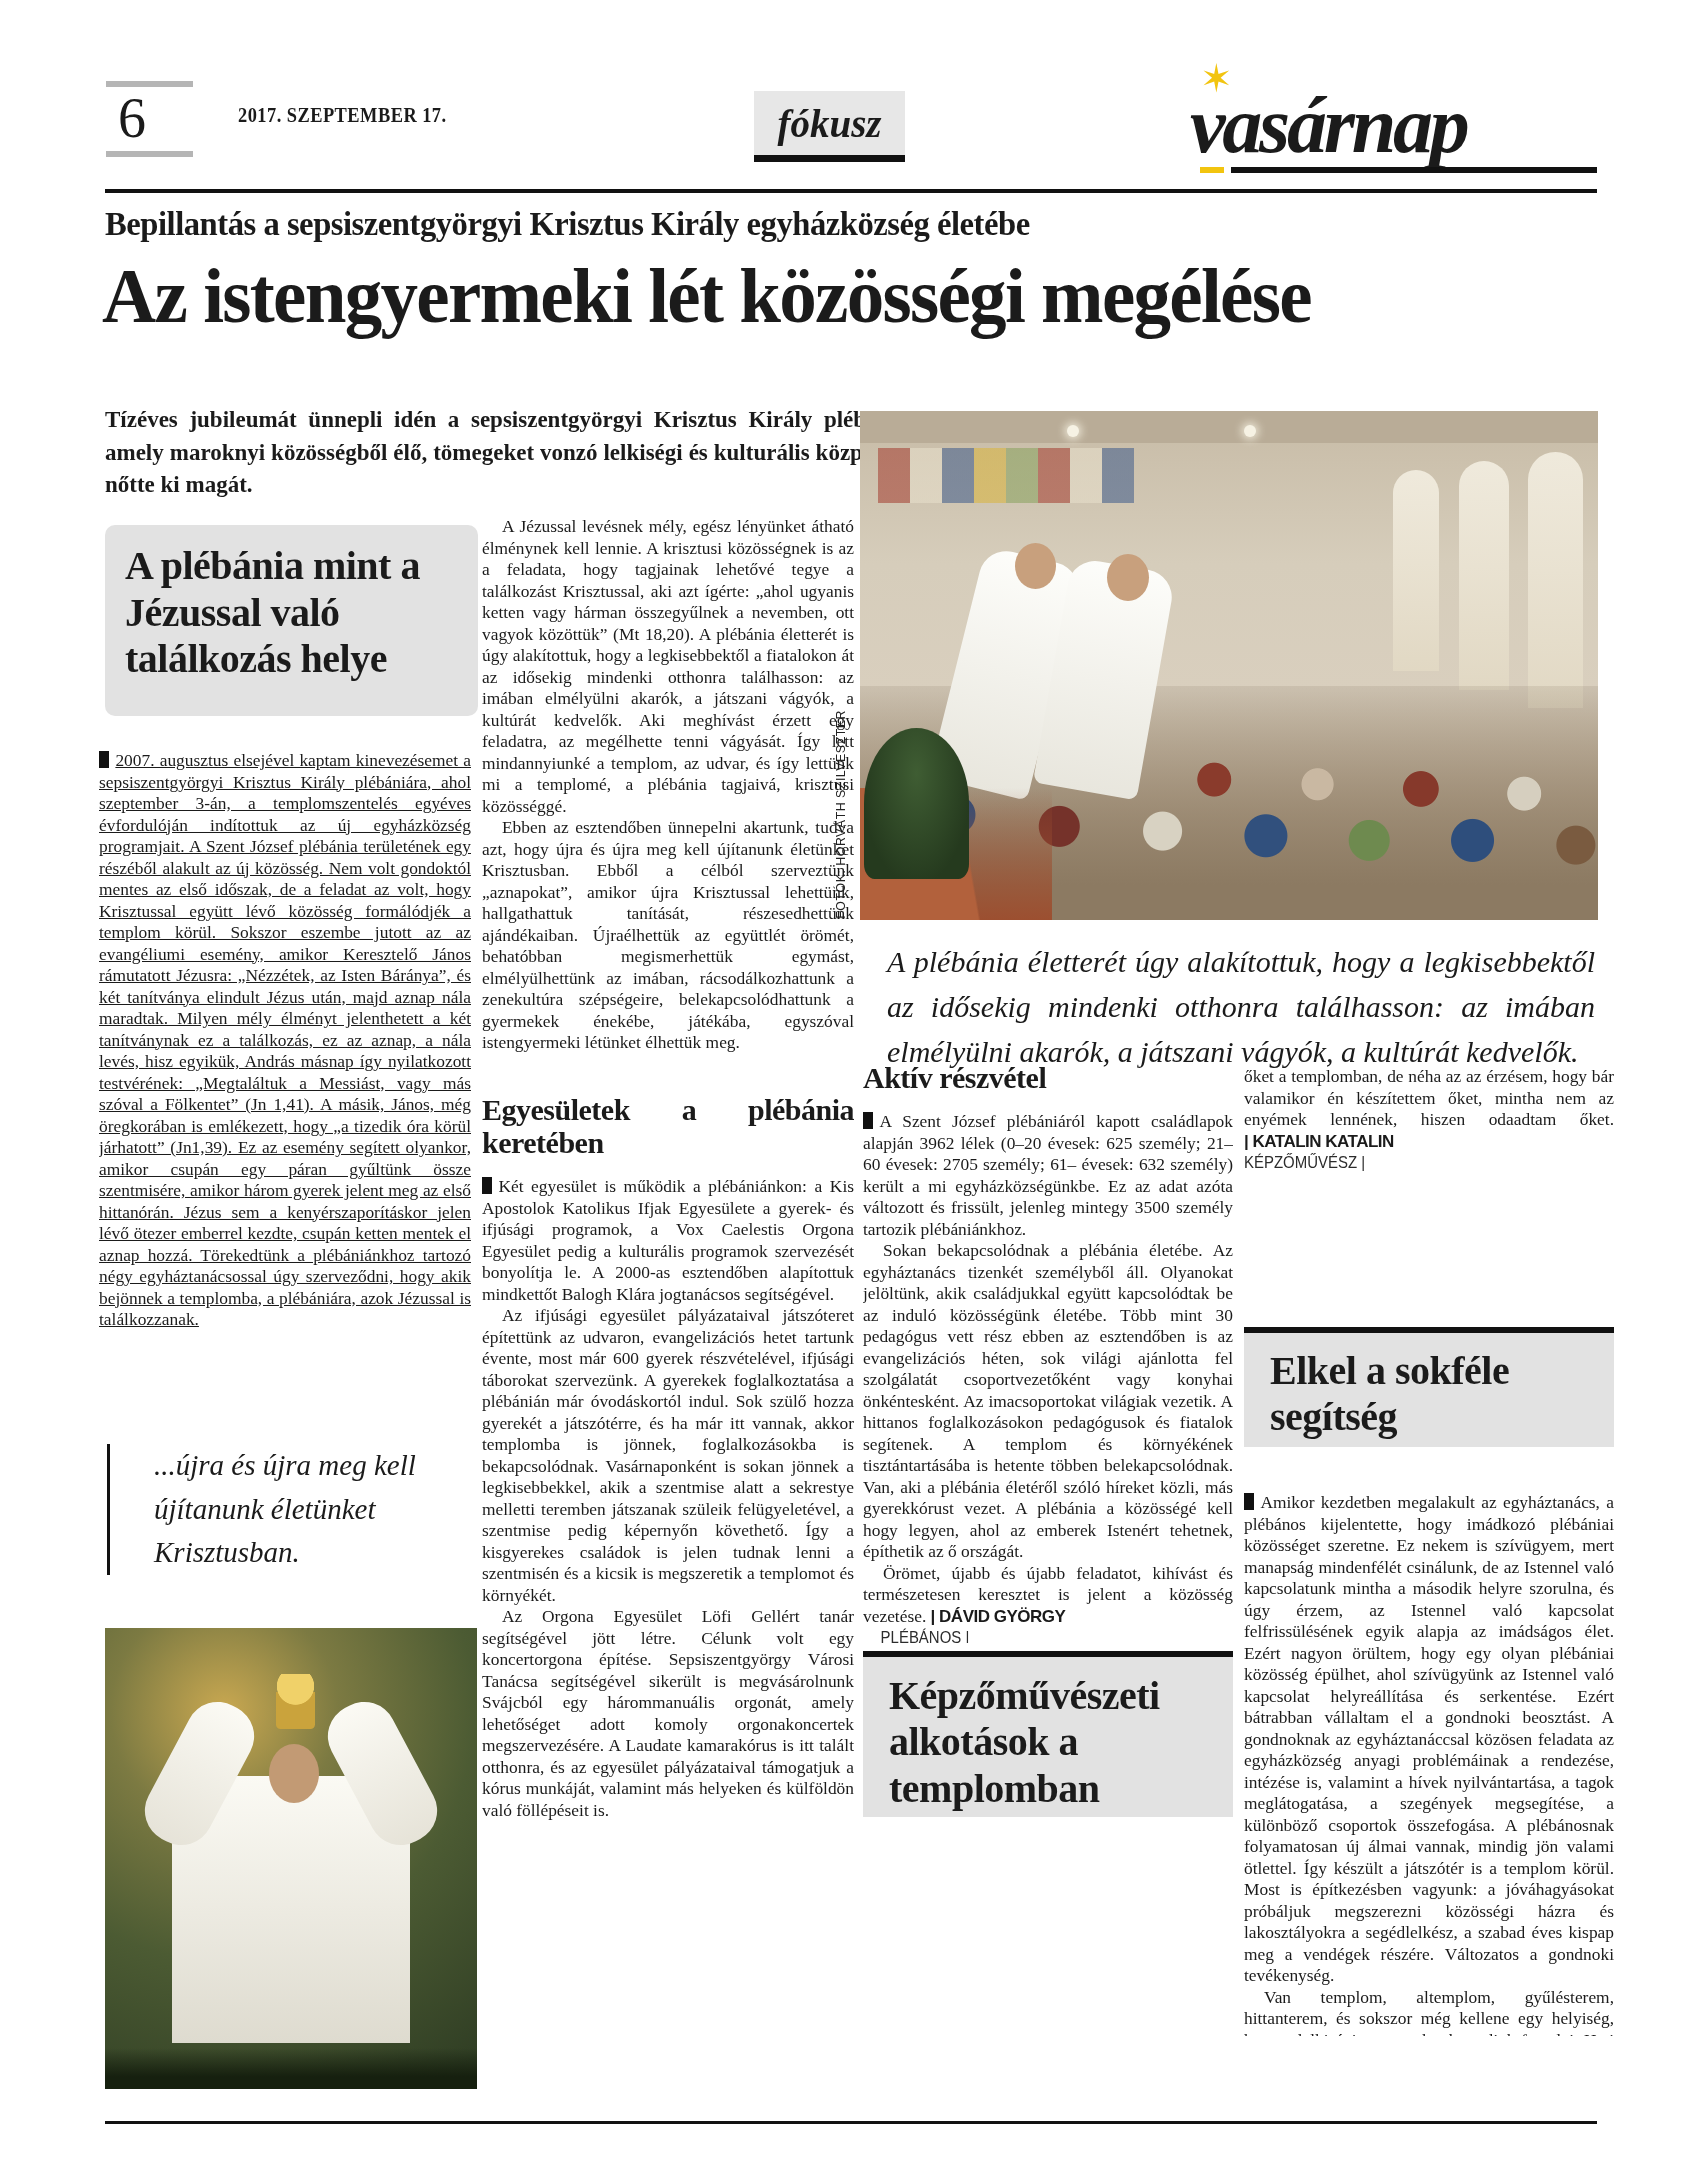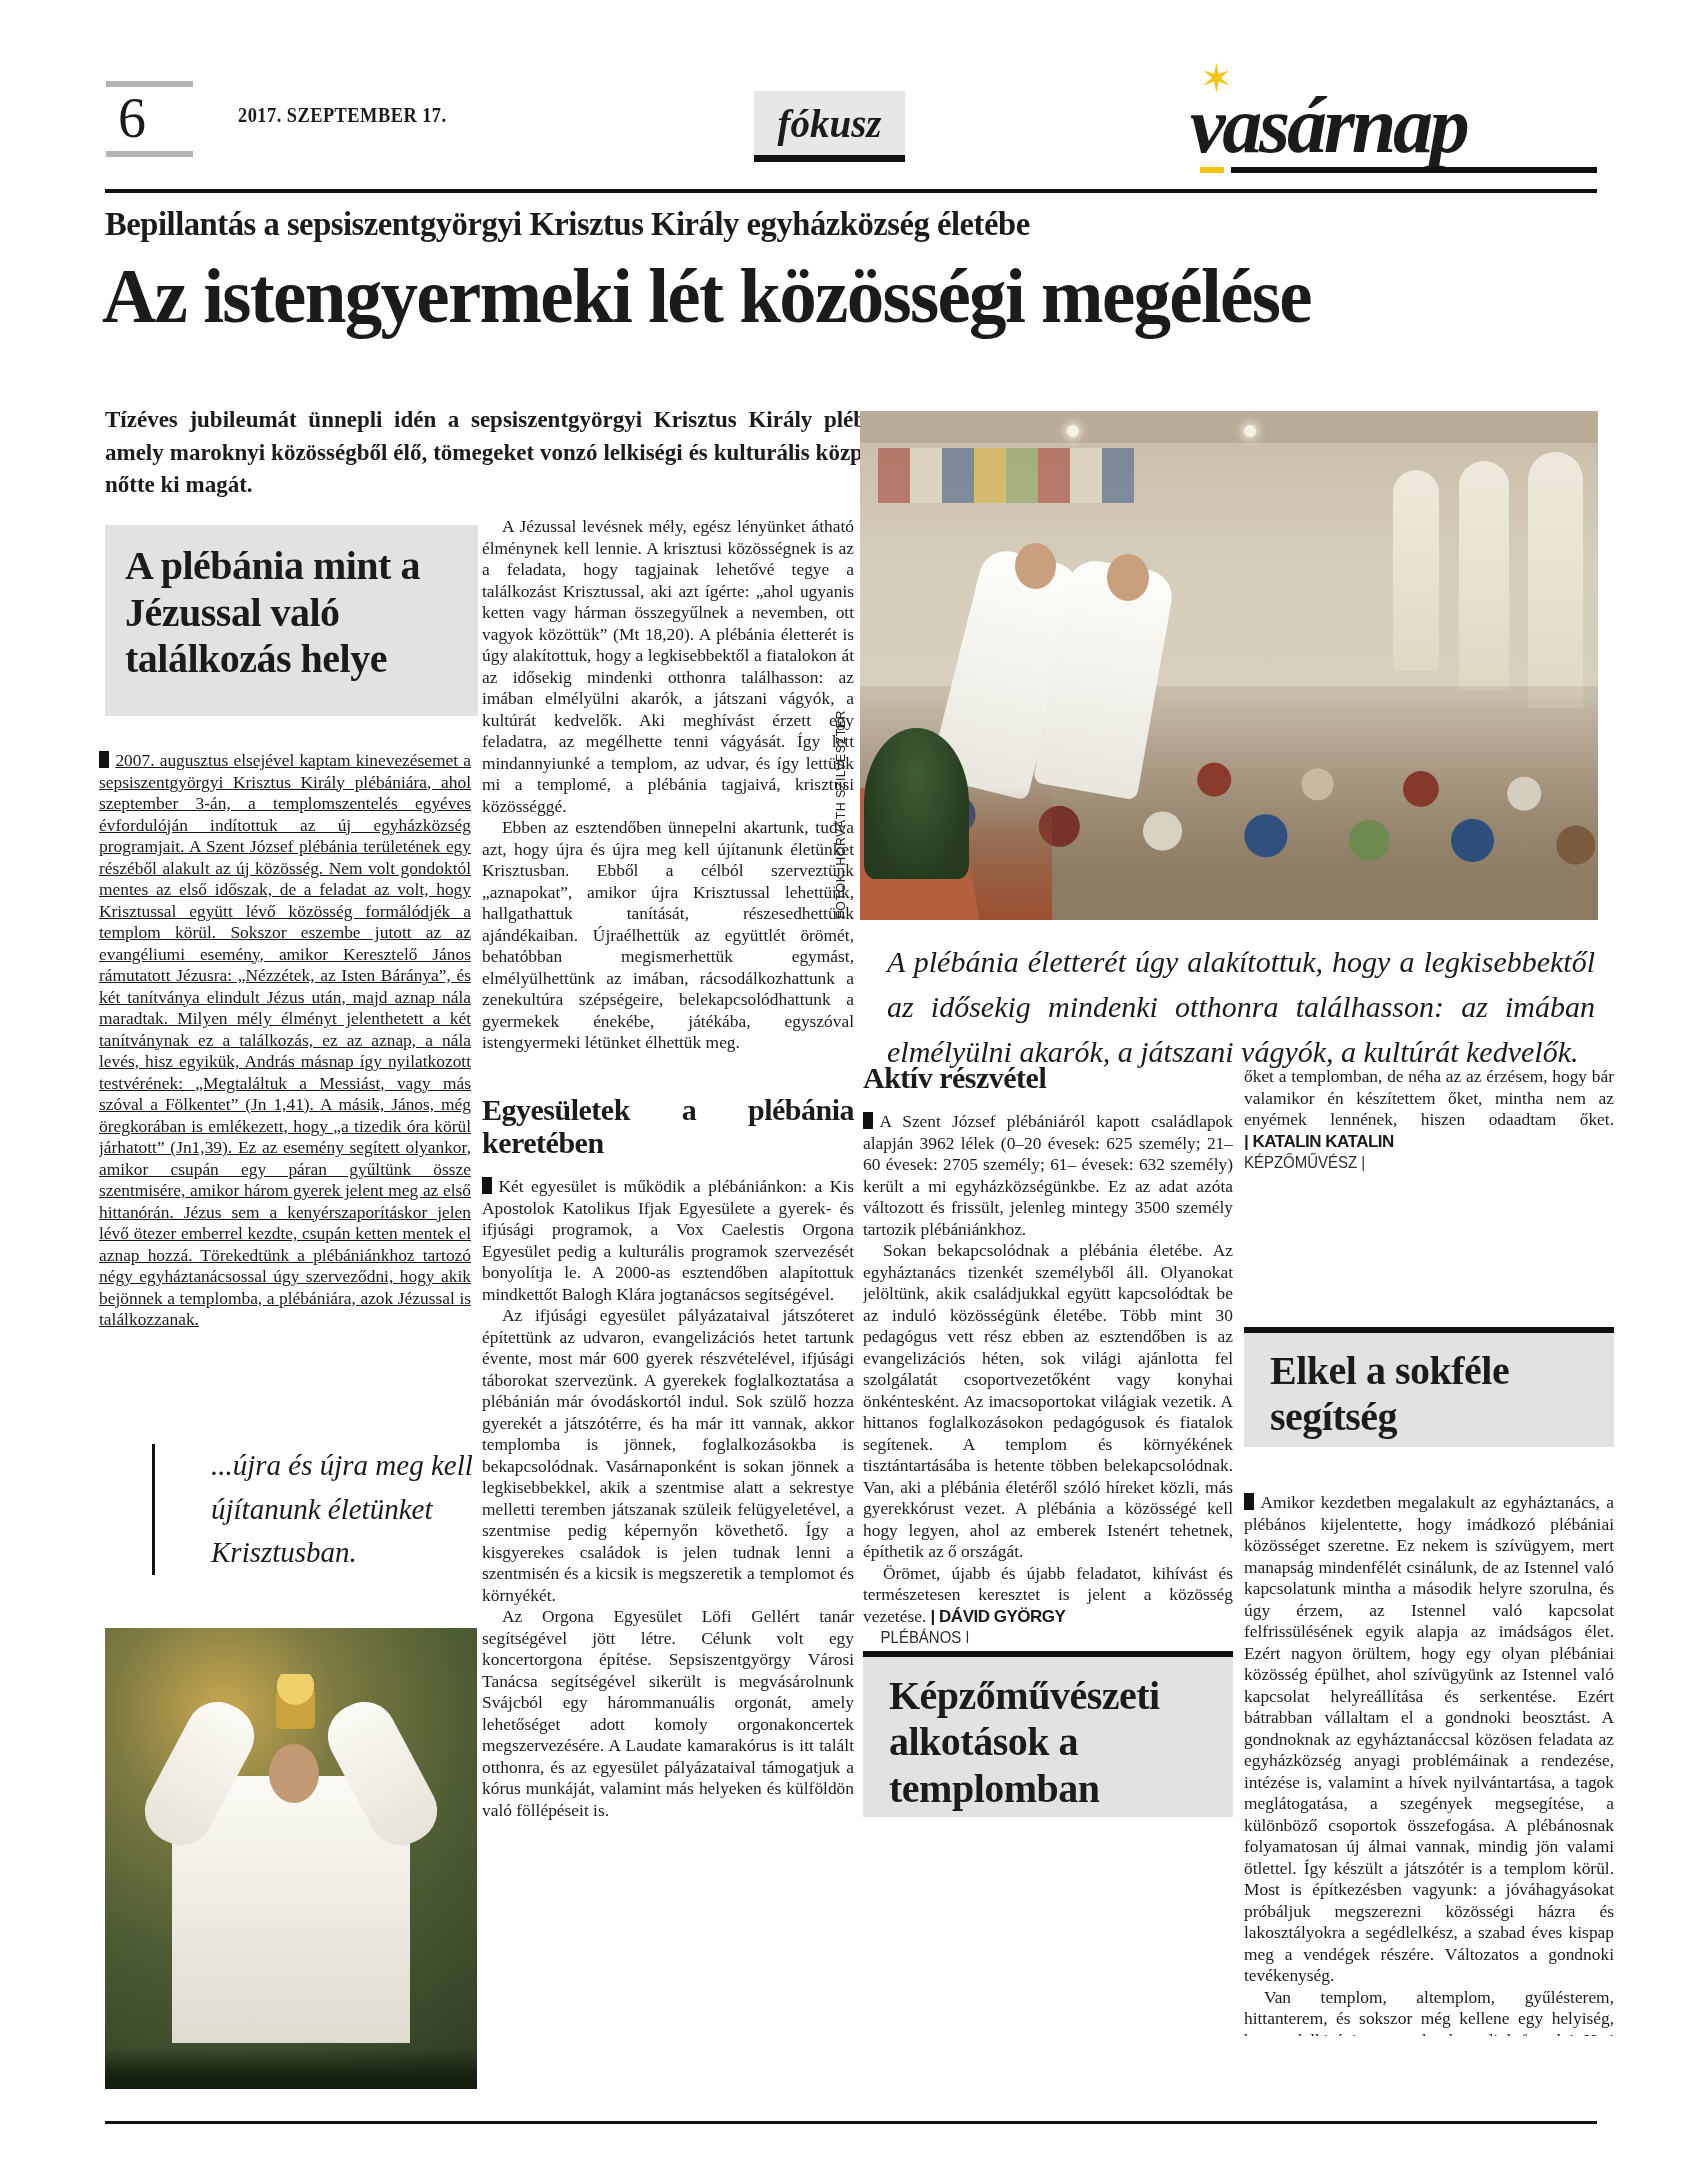--- a/index.html
+++ b/index.html
@@ -126,27 +126,27 @@
     <div class="head" style="left:33.5%;top:28%;width:42px;height:47px;"></div>
     <div class="floor"></div>
     <div class="plant"></div>
   </div>
   <div class="abs" style="left:834px;top:654px;height:265px;display:flex;align-items:flex-end;">
     <span class="credit">FOTÓK: HORVÁTH SZILVESZTER</span>
   </div>
 
   <div class="abs pullq" style="left:887px;top:939px;width:708px;">A plébánia életterét úgy alakítottuk, hogy a legkisebbektől az idősekig mindenki otthonra találhasson: az imában elmélyülni akarók, a játszani vágyók, a kultúrát kedvelők.</div>
 
-  <div class="abs boxhead" style="left:105px;top:525px;width:373px;height:191px;">
+  <div class="abs boxhead" style="left:105px;top:525px;width:373px;height:191px;border-radius:10px;">
     <div class="t" style="padding:18.3px 13.7px 0 20px;">A plébánia mint a Jézussal való találkozás helye</div>
   </div>
   <div class="abs body-t clip" style="left:99px;top:750px;width:372px;height:626px;text-decoration:underline;">
     <p><span class="bullet"></span><span>2007. augusztus elsejével kaptam kinevezésemet a sepsiszentgyörgyi Krisztus Király plébániára, ahol szeptember 3-án, a templomszentelés egyéves évfordulóján indítottuk az új egyházközség programjait. A Szent József plébánia területének egy részéből alakult az új közösség. Nem volt gondoktól mentes az első időszak, de a feladat az volt, hogy Krisztussal együtt lévő közösség formálódjék a templom körül. Sokszor eszembe jutott az az evangéliumi esemény, amikor Keresztelő János rámutatott Jézusra: „Nézzétek, az Isten Báránya”, és két tanítványa elindult Jézus után, majd aznap nála maradtak. Milyen mély élményt jelenthetett a két tanítványnak ez a találkozás, ez az aznap, a nála levés, hisz egyikük, András másnap így nyilatkozott testvérének: „Megtaláltuk a Messiást, vagy más szóval a Fölkentet” (Jn 1,41). A másik, János, még öregkorában is emlékezett, hogy „a tizedik óra körül járhatott” (Jn1,39). Ez az esemény segített olyankor, amikor csupán egy páran gyűltünk össze szentmisére, amikor három gyerek jelent meg az első hittanórán. Jézus sem a kenyérszaporításkor jelen lévő ötezer emberrel kezdte, csupán ketten mentek el aznap hozzá. Törekedtünk a plébániánkhoz tartozó négy egyháztanácsossal úgy szerveződni, hogy akik bejönnek a templomba, a plébániára, azok Jézussal is találkozzanak.</span></p>
   </div>
-  <div class="abs" style="left:107px;top:1444px;width:371px;border-left:3.2px solid #111;padding-left:56px;box-sizing:border-box;margin-left:45px;">
+  <div class="abs" style="left:107px;top:1444px;width:371px;border-left:3.2px solid #111;padding-left:44px;box-sizing:border-box;">
     <div class="quote1">...újra és újra meg kell újítanunk életünket Krisztusban.</div>
   </div>
   <div class="photo priestphoto" style="left:105px;top:1628px;width:372px;height:461px;">
     <div class="fig"></div>
     <div class="armL"></div>
     <div class="armR"></div>
     <div class="head"></div>
     <div class="chal"></div>
     <div class="fol"></div>
   </div>

